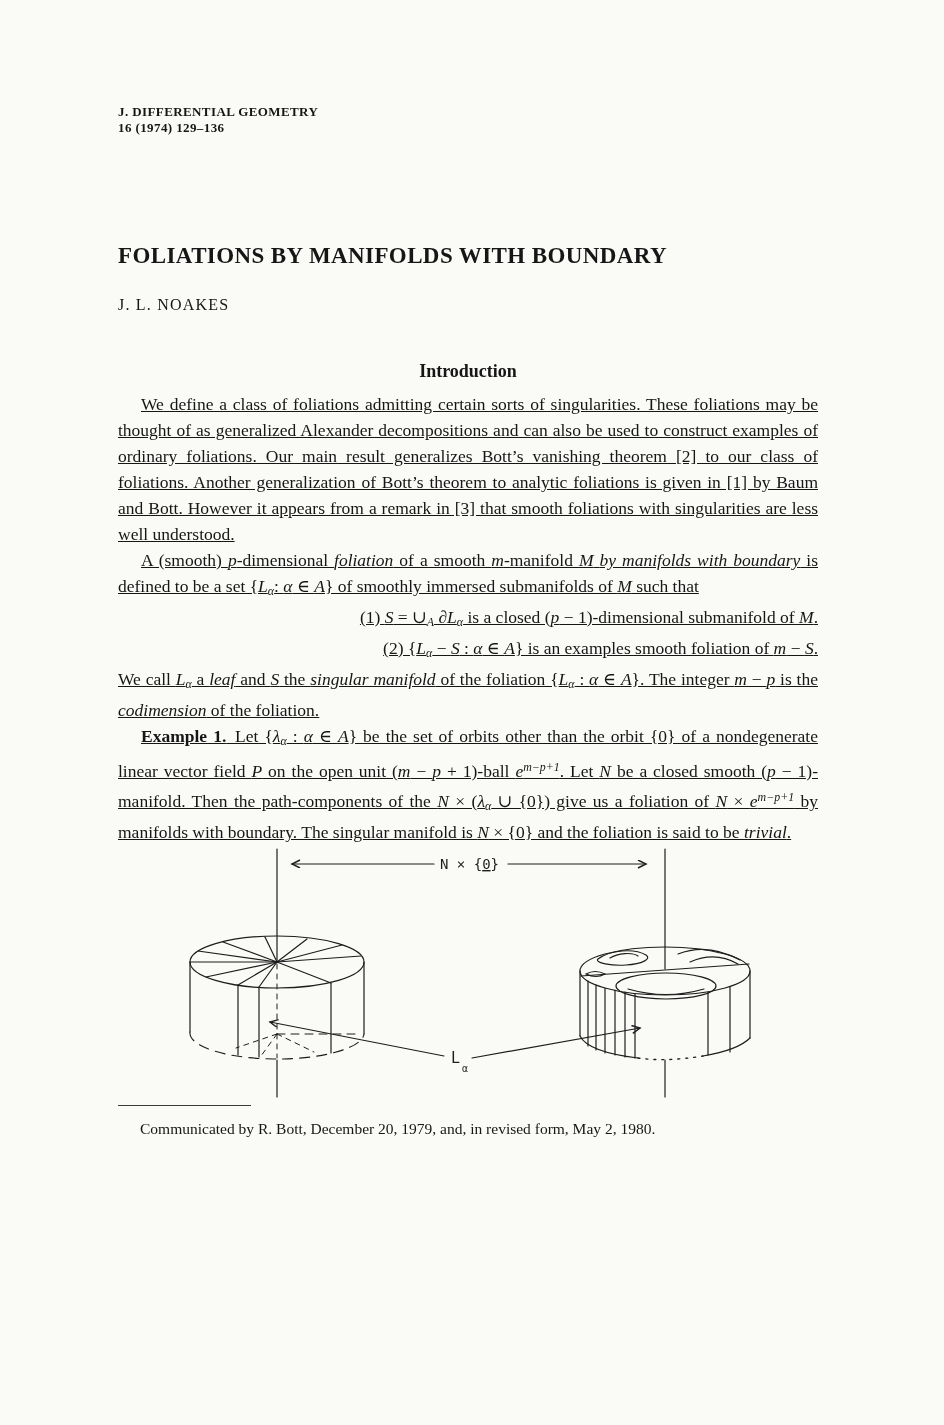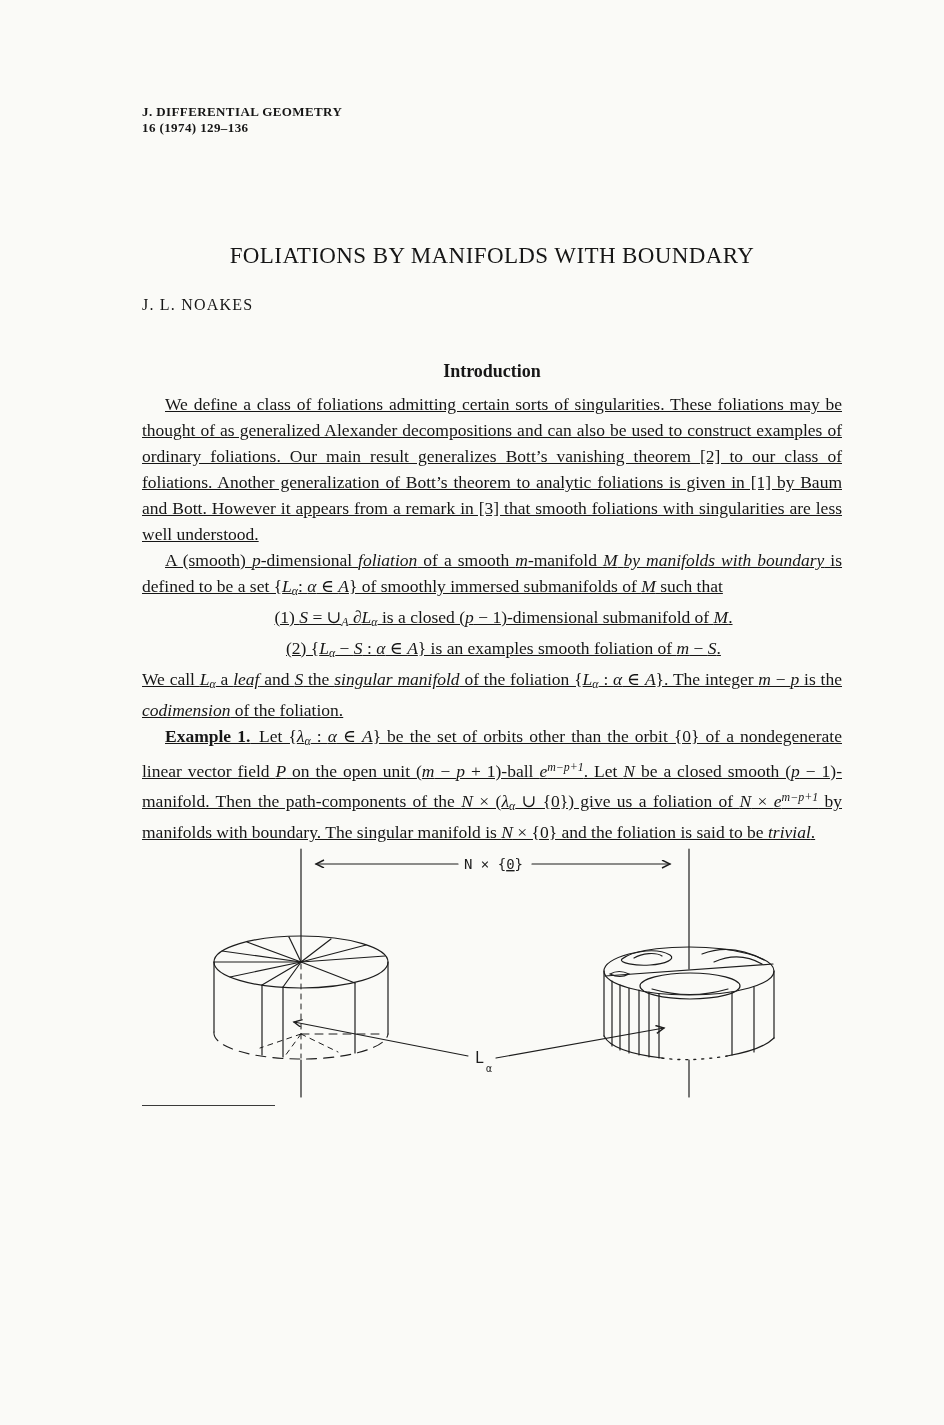--- a/index.html
+++ b/index.html
@@ -4,32 +4,32 @@
 <style>
   html,body{margin:0;padding:0;}
   body{
     width:944px;height:1425px;
     background:#fafaf7;
     overflow:hidden;
     font-family:"Liberation Serif","DejaVu Serif",serif;
     color:#161616;
     position:relative;
   }
-  .page{position:absolute;left:142px;top:0;width:700px;}
+  .page{position:absolute;left:118px;top:0;width:700px;}
   .jheader{margin-top:104px;font-weight:bold;font-size:13px;line-height:16px;letter-spacing:.4px;}
   .title{
-    margin:107px 0 0 0;text-align:center;font-weight:normal;font-size:23px;
+    margin:107px 0 0 0;font-weight:bold;font-size:23px;
     letter-spacing:.4px;line-height:26px;
   }
   .author{margin-top:27px;font-size:16px;letter-spacing:1.2px;}
   .sechead{margin:46px 0 0 0;text-align:center;font-weight:bold;font-size:18px;line-height:22px;}
   .body-text{margin-top:9px;}
   .para{margin:0;text-align:justify;font-size:17.5px;line-height:26px;text-decoration:underline;}
   .ind{text-indent:23px;}
-  .mitem{text-indent:23px;text-align:center;}
+  .mitem{text-indent:23px;text-align:right;}
   .it{font-style:italic;}
   .bd{font-weight:bold;}
   .sb{font-size:68%;vertical-align:-0.25em;}
   .sp{font-size:68%;vertical-align:0.5em;}
   .fig{display:block;margin-top:2px;width:700px;height:252px;}
   .figtext{font-family:"DejaVu Sans Mono",monospace;fill:#1d1d1d;}
   .uz{text-decoration:underline;}
   .footrule{width:133px;border-top:1.6px solid #3a3a3a;margin-top:6px;}
   .communicated{margin-top:13px;font-size:15.5px;text-indent:22px;line-height:20px;}
 </style>
@@ -149,14 +149,15 @@
         <line x1="354" y1="211" x2="522" y2="181" marker-end="url(#arr)"></line>
         <text class="figtext" x="333" y="216" font-size="15" stroke="none">L</text>
         <text class="figtext" x="344" y="225" font-size="10" stroke="none">α</text>
       </g>
 
     </g>
   </svg>
 
   <div class="footrule"></div>
 
+  <div class="communicated">Communicated by R. Bott, December 20, 1979, and, in revised form, May 2, 1980.</div>
 
 </div>
 
 </body></html>

